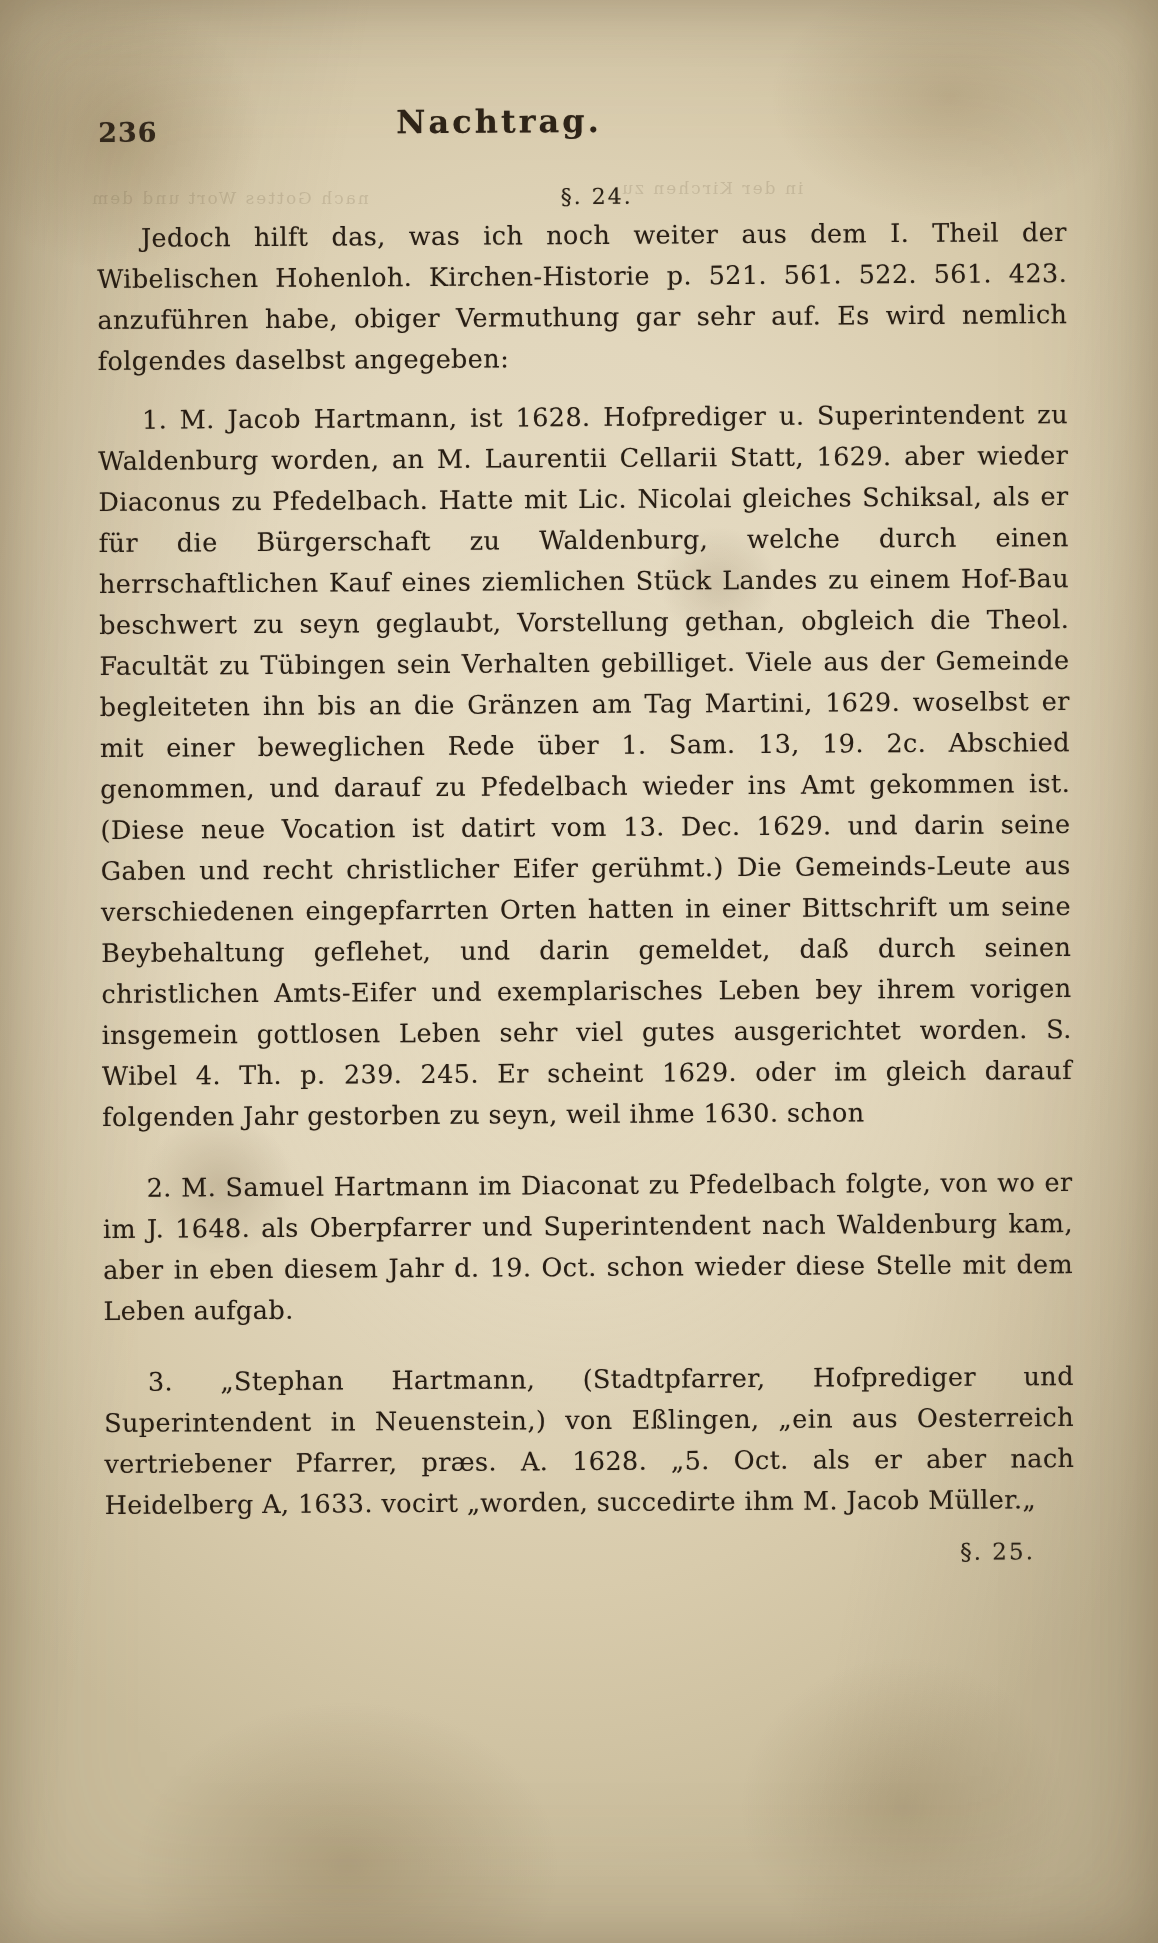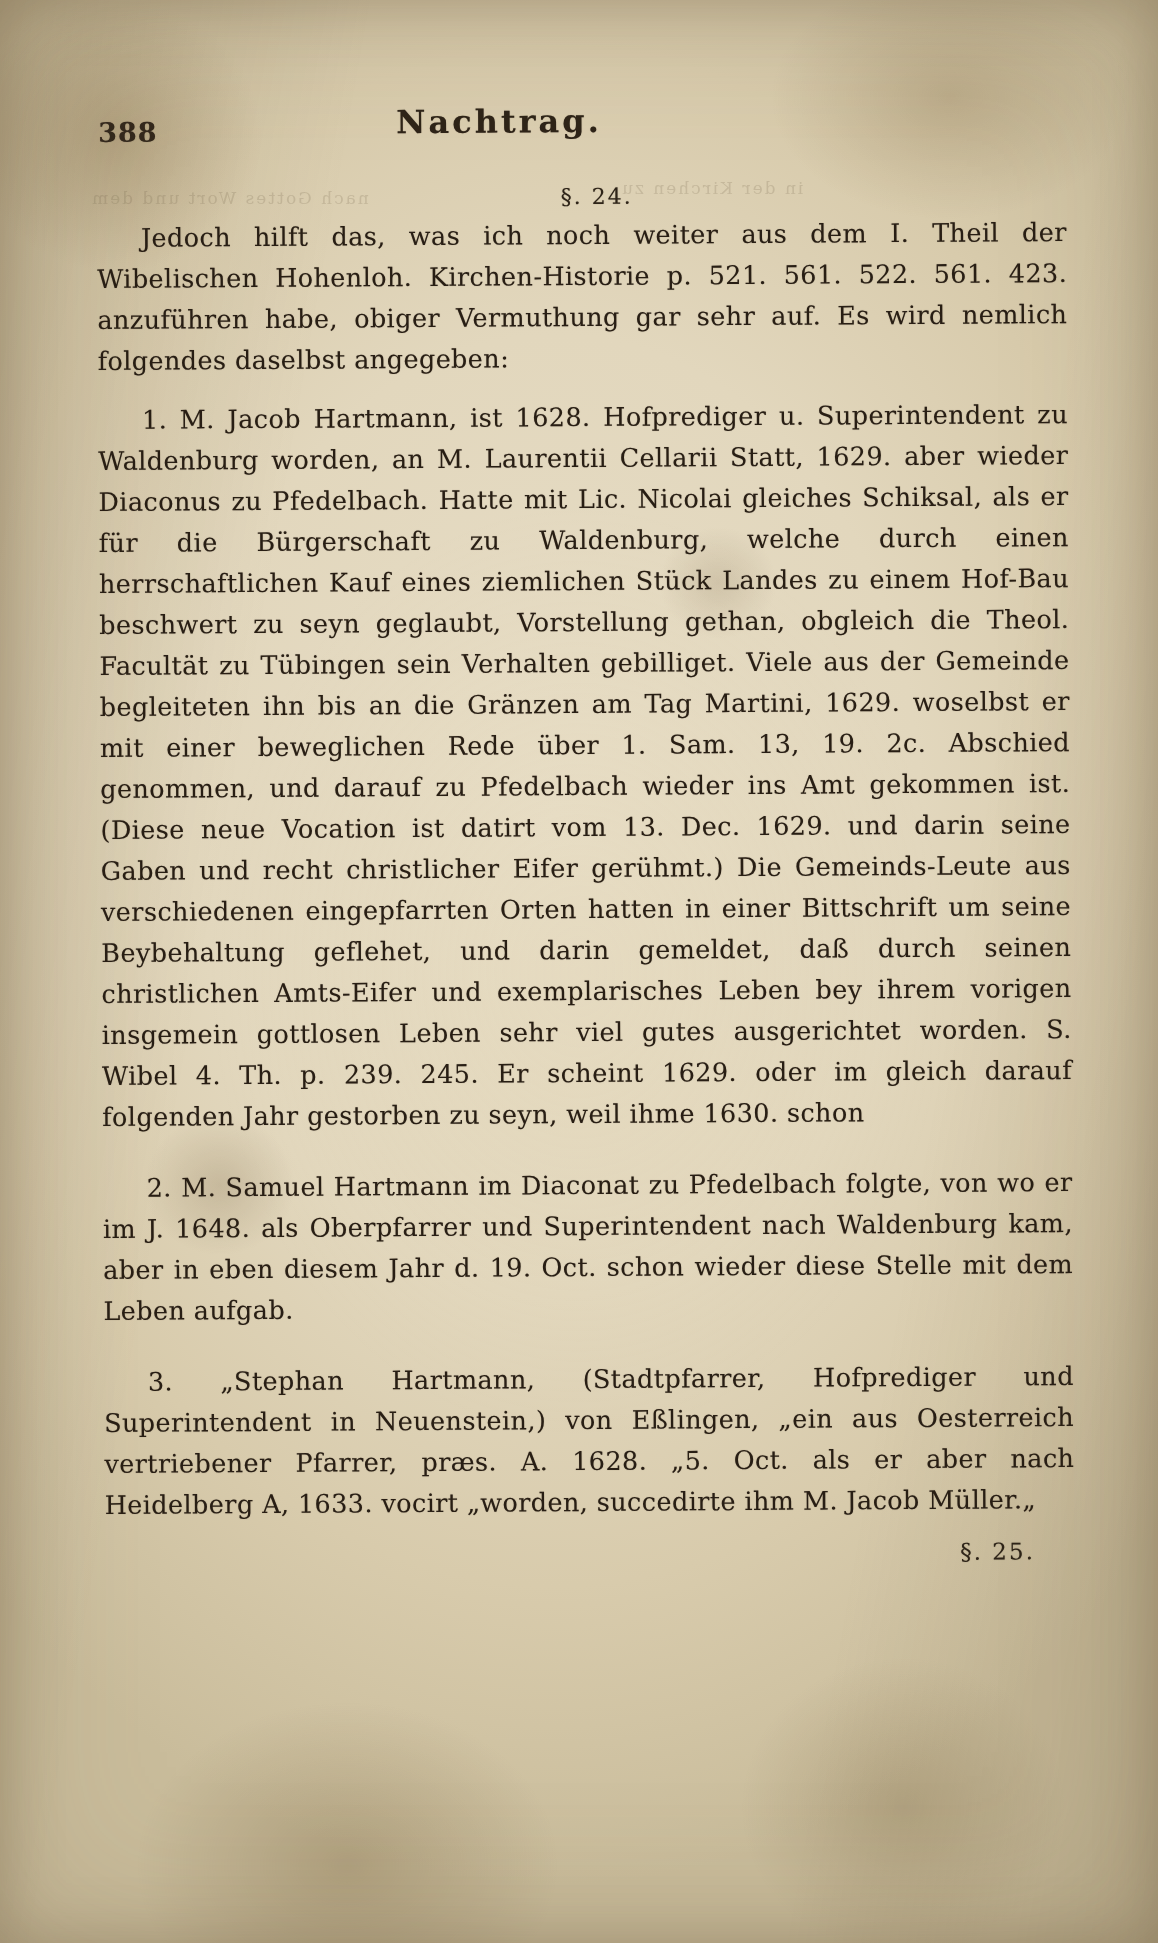--- a/index.html
+++ b/index.html
@@ -136,21 +136,21 @@
 <div id="page">
 
   <div id="stains"></div>
 
   <div class="bleed" style="left:90px; top:188px;">nach Gottes Wort und dem</div>
   <div class="bleed" style="left:620px; top:178px;">in der Kirchen zu</div>
 
   <div id="content">
 
     <div class="header-row">
-      <div class="folio">388</div>
+      <div class="folio">236</div>
       <div class="running-title">Nachtrag.</div>
     </div>
 
     <div class="section-mark">§. 24.</div>
 
     <p class="para indent">Jedoch hilft das, was ich noch weiter aus dem I. Theil der Wibelischen Hohenloh. Kirchen-Historie p. 521. 561. 522. 561. 423. anzuführen habe, obiger Vermuthung gar sehr auf. Es wird nemlich folgendes daselbst angegeben:</p>
 
     <p class="para indent">1. M. Jacob Hartmann, ist 1628. Hofprediger u. Superintendent zu Waldenburg worden, an M. Laurentii Cellarii Statt, 1629. aber wieder Diaconus zu Pfedelbach. Hatte mit Lic. Nicolai gleiches Schiksal, als er für die Bürgerschaft zu Waldenburg, welche durch einen herrschaftlichen Kauf eines ziemlichen Stück Landes zu einem Hof-Bau beschwert zu seyn geglaubt, Vorstellung gethan, obgleich die Theol. Facultät zu Tübingen sein Verhalten gebilliget. Viele aus der Gemeinde begleiteten ihn bis an die Gränzen am Tag Martini, 1629. woselbst er mit einer beweglichen Rede über 1. Sam. 13, 19. 2c. Abschied genommen, und darauf zu Pfedelbach wieder ins Amt gekommen ist. (Diese neue Vocation ist datirt vom 13. Dec. 1629. und darin seine Gaben und recht christlicher Eifer gerühmt.) Die Gemeinds-Leute aus verschiedenen eingepfarrten Orten hatten in einer Bittschrift um seine Beybehaltung geflehet, und darin gemeldet, daß durch seinen christlichen Amts-Eifer und exemplarisches Leben bey ihrem vorigen insgemein gottlosen Leben sehr viel gutes ausgerichtet worden. S. Wibel 4. Th. p. 239. 245. Er scheint 1629. oder im gleich darauf folgenden Jahr gestorben zu seyn, weil ihme 1630. schon</p>
 
     <p class="para indent gap">2. M. Samuel Hartmann im Diaconat zu Pfedelbach folgte, von wo er im J. 1648. als Oberpfarrer und Superintendent nach Waldenburg kam, aber in eben diesem Jahr d. 19. Oct. schon wieder diese Stelle mit dem Leben aufgab.</p>

